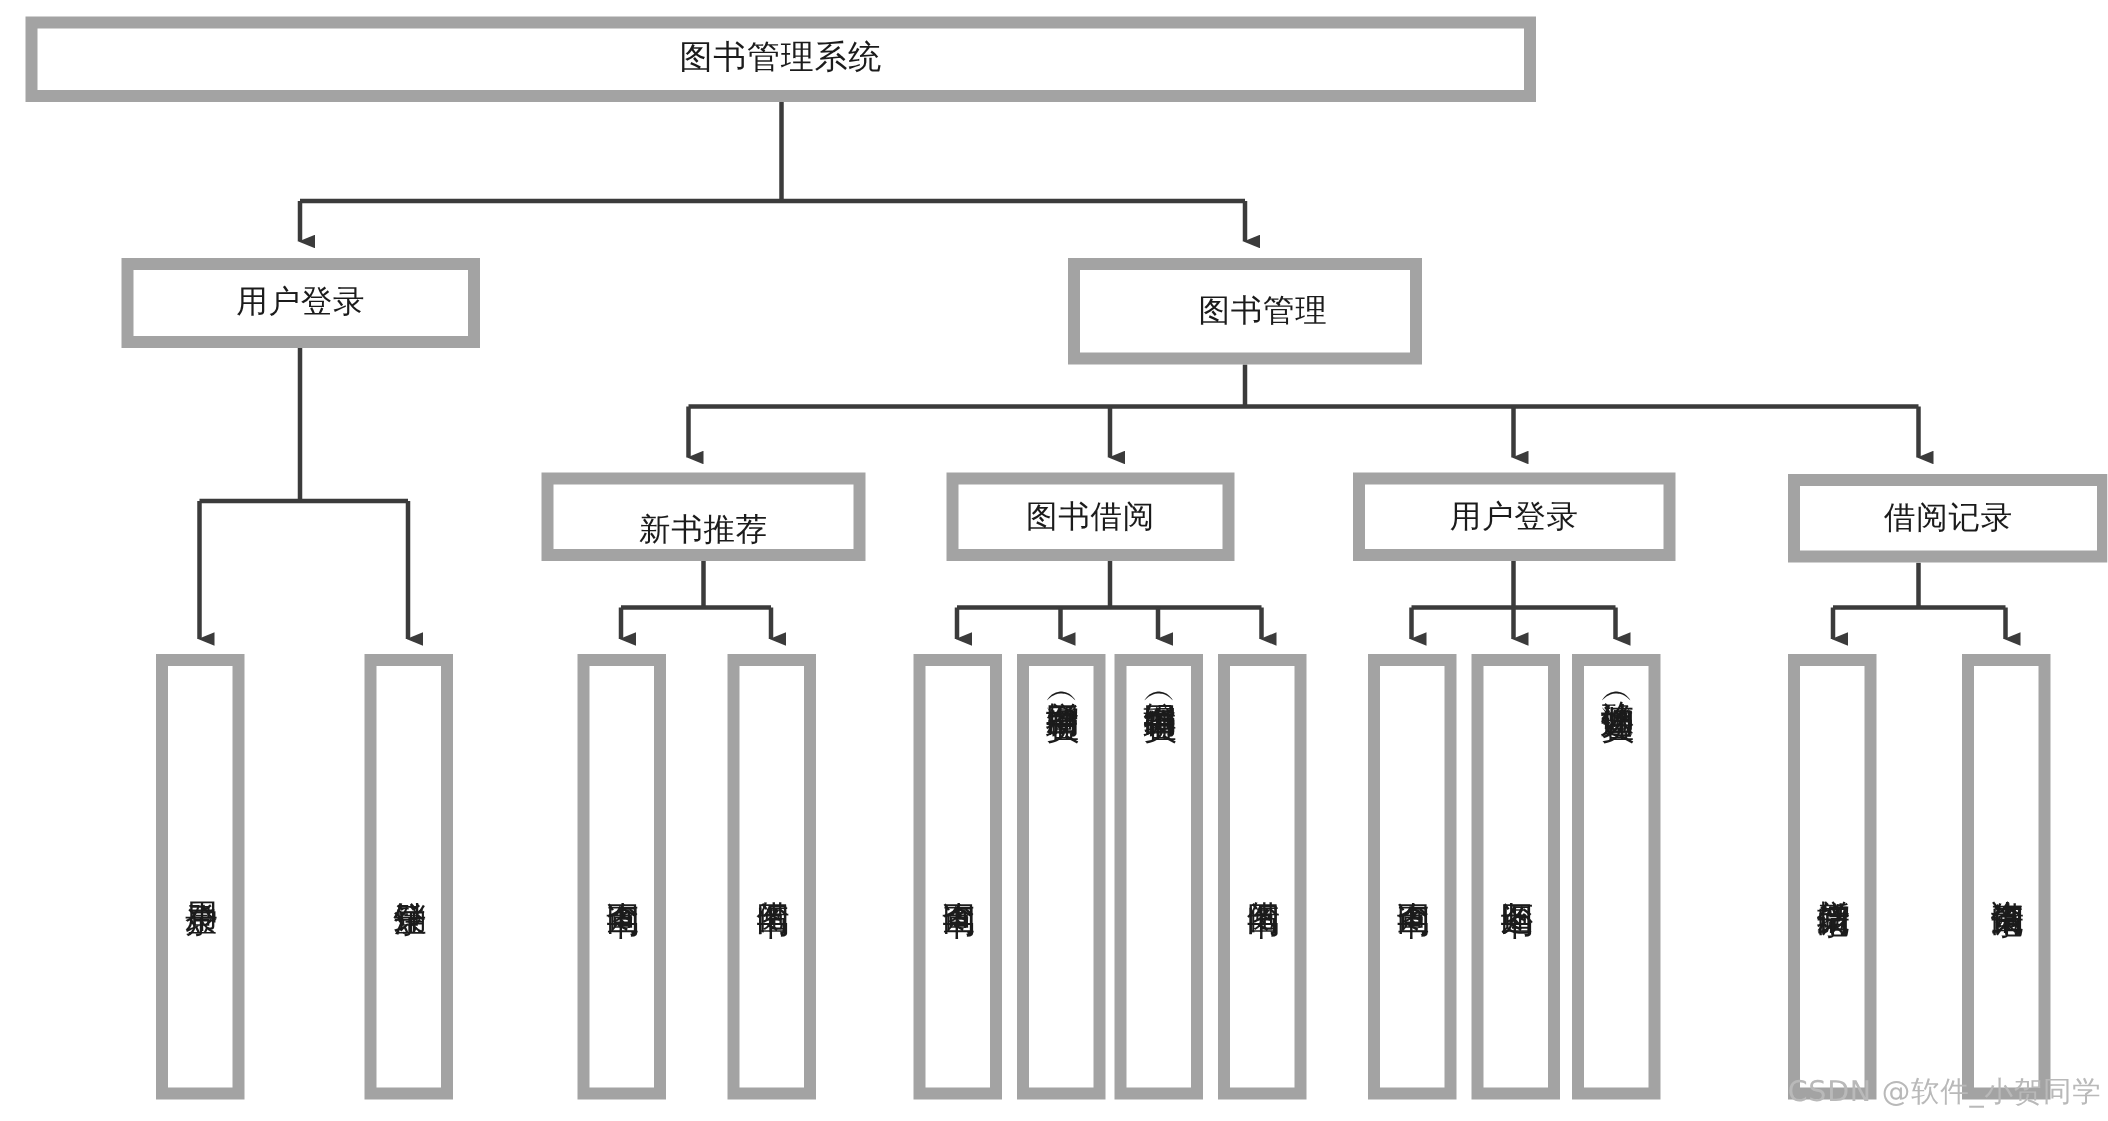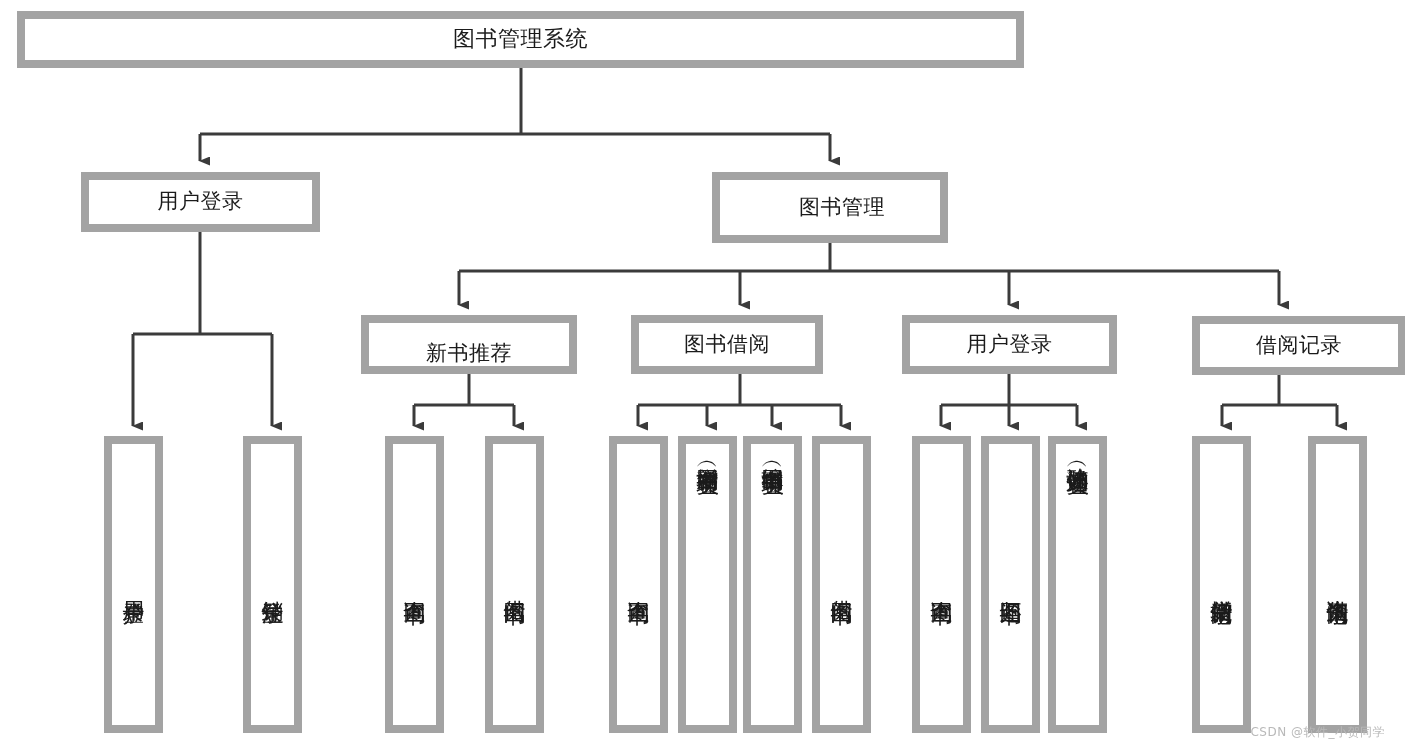--- a/index.html
+++ b/index.html
@@ -62,23 +62,23 @@
     letter-spacing: 1px;
     white-space: nowrap;
     margin: 0 auto;
   }
   .v-node.center-v {
     align-items: center;
     padding-top: 0;
   }
   #watermark {
     position: absolute;
-    right: 20px;
+    right: 4px;
     bottom: 6px;
-    font-size: 12px;
+    font-size: 19px;
     color: #b9b9b9;
     white-space: nowrap;
     letter-spacing: 0.5px;
     text-align: center;
   }
 </style>
 </head>
 <body>
 
 <div id="canvas">

